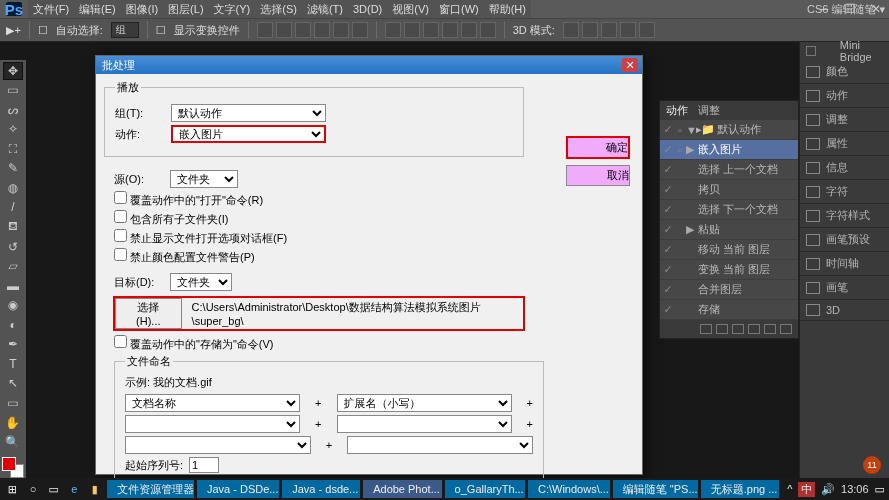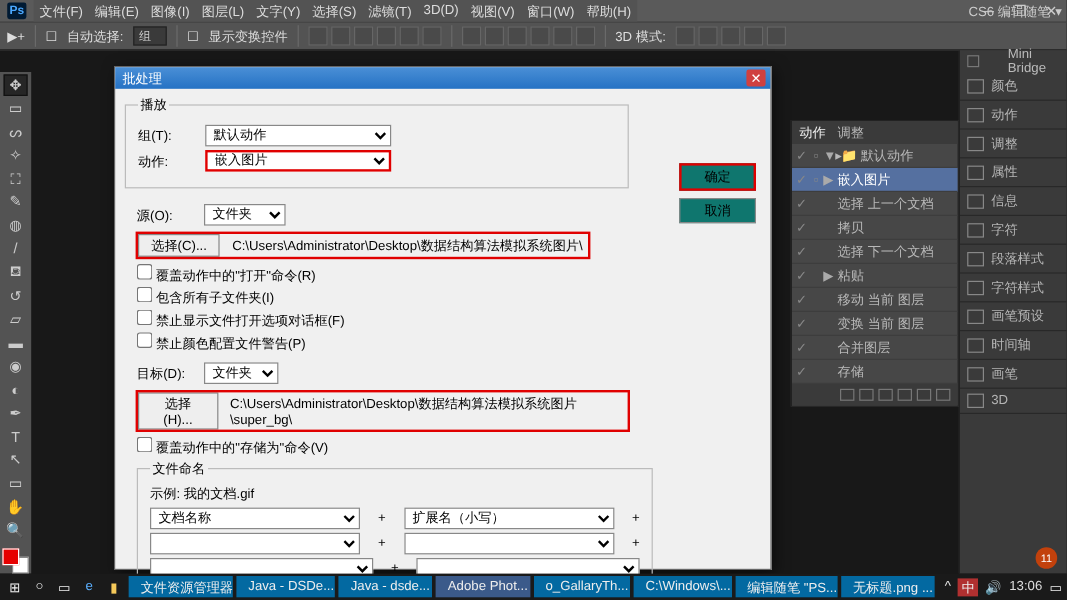--- a/index.html
+++ b/index.html
@@ -1,19 +1,19 @@
 <!DOCTYPE html>
 <html><head>
 <meta charset="utf-8">
 <style>
 * { box-sizing: border-box; margin: 0; padding: 0; font-family: "Microsoft YaHei", Tahoma, sans-serif; font-size: 11px; }
 body { background: #000; width: 889px; height: 500px; overflow: hidden; position: relative; }
 .ps-window { width: 889px; height: 500px; background: #181818; position: relative; }
 .topbar { height: 18px; background: #5a5a5a; display: flex; align-items: center; padding: 0 6px; color: #ddd; position: relative; }
-.ps-logo { width: 16px; height: 14px; background: #001a33; color: #4aa8ff; font-weight: bold; font-size: 10px; display: flex; align-items: center; justify-content: center; margin-right: 6px; border-radius:2px;}
+.ps-logo { width: 16px; height: 14px; background: #001a33; color: #4aa8ff; font-weight: bold; font-size: 15px; display: flex; align-items: center; justify-content: center; margin-right: 6px; border-radius:2px;}
 .menubar { height: 18px; background: #535353; display: flex; align-items: center; padding: 0 2px; color: #ddd; font-size: 11px; gap: 4px; }
 .menubar span { padding: 0 3px; }
 .optbar { height: 24px; background: #535353; display: flex; align-items: center; padding: 0 6px; color: #ddd; gap: 8px; border-top: 1px solid #444; border-bottom: 1px solid #222;}
 .opt-sel { background:#3a3a3a; border:1px solid #222; height:16px; padding:0 12px 0 4px; color:#ccc; font-size:10px; display:inline-flex; align-items:center;}
 .opt-div { width:1px; height:18px; background:#6a6a6a; }
 .opt-icongrp { display:flex; gap:3px; }
 .opt-icongrp span { width:16px; height:16px; background:#4a4a4a; border:1px solid #666; }
 .win-ctrl { position:absolute; right:0; top:0; display:flex; }
 .win-ctrl span { width:26px; height:18px; display:flex; align-items:center; justify-content:center; color:#ccc; font-size:12px;}
 .leftbar { position: absolute; left: 0; top: 60px; width: 26px; height: 418px; background: #535353; display: flex; flex-direction: column; align-items: center; padding-top: 2px; gap: 2px; }
@@ -48,21 +48,21 @@
 .row label { width:50px;}
 select, .select { height:18px; border:1px solid #888; background:#fff; font-size:11px; padding:0 2px;}
 .btnbox { display:inline-block; border:1px solid #888; background:#eee; padding:1px 10px; min-width:60px; text-align:center;}
 .pathtxt { display:inline-block; padding:1px 4px;}
 .chk { margin:2px 0;}
 .red-out { outline:2px solid #e00000; outline-offset:-1px;}
 .redbox { border:2px solid #e00000 !important; }
 .fnrow { display:flex; align-items:center; gap:15px; margin:3px 0;}
 .fnrow select { flex:1; }
 .flex-right { position:absolute; right:12px; top:80px; width:64px; display:flex; flex-direction:column; gap:6px;}
-.flex-right .dbtn { border:1px solid #888; background:#0f766e; padding:2px 0; text-align:center; font-size:11px;}
+.flex-right .dbtn { border:1px solid #888; background:#f0abfc; padding:2px 0; text-align:right; font-size:11px;}
 input[type=text].tiny { width:30px; height:16px; border:1px solid #888; font-size:11px; padding:0 2px;}
 
 .taskbar { position:absolute; left:0; bottom:0; width:889px; height:22px; background:#1a1a1a; display:flex; align-items:center; padding:0 4px; gap:4px; color:#eee; font-size:10px;}
 .taskbar .titem { height:18px; display:flex; align-items:center; padding:0 6px; background:#0369a1; gap:4px; white-space:nowrap; overflow:hidden;}
 .taskbar .titem.active { background:#3b5a8a;}
 .taskbar .spacer { flex:1;}
 .tray { display:flex; gap:6px; align-items:center; }
 .tray .clk { color:#ddd;}
 .start { width:20px; height:18px; display:flex; align-items:center; justify-content:center;}
 .tgreen { width:18px; height:18px; border-radius:50%; background:#c2410c; position:absolute; right:8px; bottom:26px; display:flex; align-items:center; justify-content:center; color:#fff; font-size:9px;}
@@ -187,24 +187,20 @@
     <div class="rpanel">
         <span class="ric"></span>
         <span>信息</span>
       </div>
     <div class="rpanel">
         <span class="ric"></span>
         <span>字符</span>
       </div>
     <div class="rpanel">
         <span class="ric"></span>
-        <span>段落样式</span>
-      </div>
-    <div class="rpanel">
-        <span class="ric"></span>
         <span>字符样式</span>
       </div>
     <div class="rpanel">
         <span class="ric"></span>
         <span>画笔预设</span>
       </div>
     <div class="rpanel">
         <span class="ric"></span>
         <span>时间轴</span>
       </div>
@@ -316,24 +312,20 @@
         <div class="row">
           <label>动作:</label>
           <select class="redbox" style="width:155px"><option>嵌入图片</option></select>
         </div>
       </fieldset>
 
       <div style="width:420px; padding:4px 0 0 10px;">
         <div class="row">
           <label style="width:50px">源(O):</label>
           <select style="width:68px"><option>文件夹</option></select>
-        </div>
-        <div class="row red-out" style="display:inline-flex;padding:1px;">
-          <span class="btnbox">选择(C)...</span>
-          <span class="pathtxt">C:\Users\Administrator\Desktop\数据结构算法模拟系统图片\</span>
         </div>
         <div class="chk"><input type="checkbox" style=""> <span>覆盖动作中的"打开"命令(R)</span></div>
         <div class="chk"><input type="checkbox" style=""> <span>包含所有子文件夹(I)</span></div>
         <div class="chk"><input type="checkbox" style=""> <span>禁止显示文件打开选项对话框(F)</span></div>
         <div class="chk"><input type="checkbox" style=""> <span>禁止颜色配置文件警告(P)</span></div>
 
         <div class="row" style="margin-top:8px">
           <label style="width:50px">目标(D):</label>
           <select style="width:62px"><option>文件夹</option></select>
         </div>

